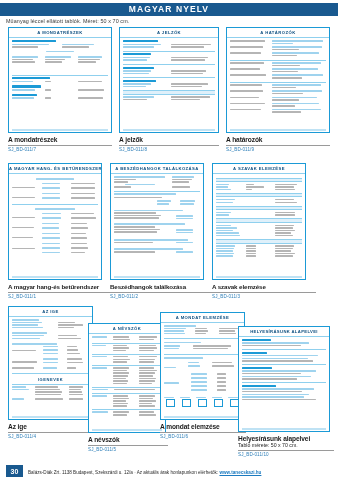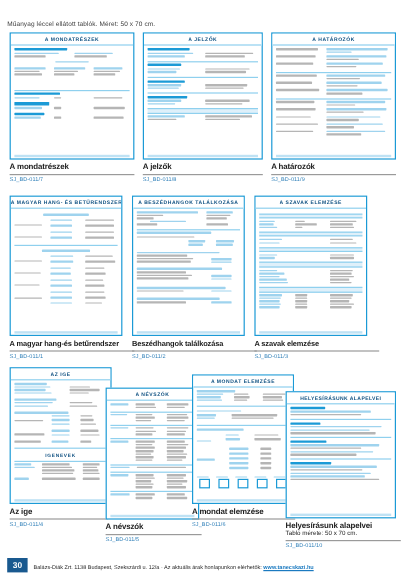--- a/index.html
+++ b/index.html
@@ -86,20 +86,23 @@
     position:absolute;left:28px;bottom:5px;
     font-size:4.6px;color:#2b2b2b;white-space:nowrap;
   }
   .foot-text .url{color:#1b7ac0;font-weight:bold;text-decoration:underline;}
 </style>
 </head>
 <body>
 
 <div class="page">
 
+  <div class="banner">
+    <div class="banner-title">MAGYAR NYELV</div>
+  </div>
   <div class="subtitle">Műanyag léccel ellátott tablók. Méret: 50 x 70 cm.</div>
 
   <div class="card" style="left:8px;top:27px;width:104px;height:106px;">
     <div class="card-head">
       <span>A MONDATRÉSZEK</span>
     </div>
     <div class="card-body">
       <div class="sec">
           <div class="sec-title" style="width:46%"></div>
         <div class="row2">

